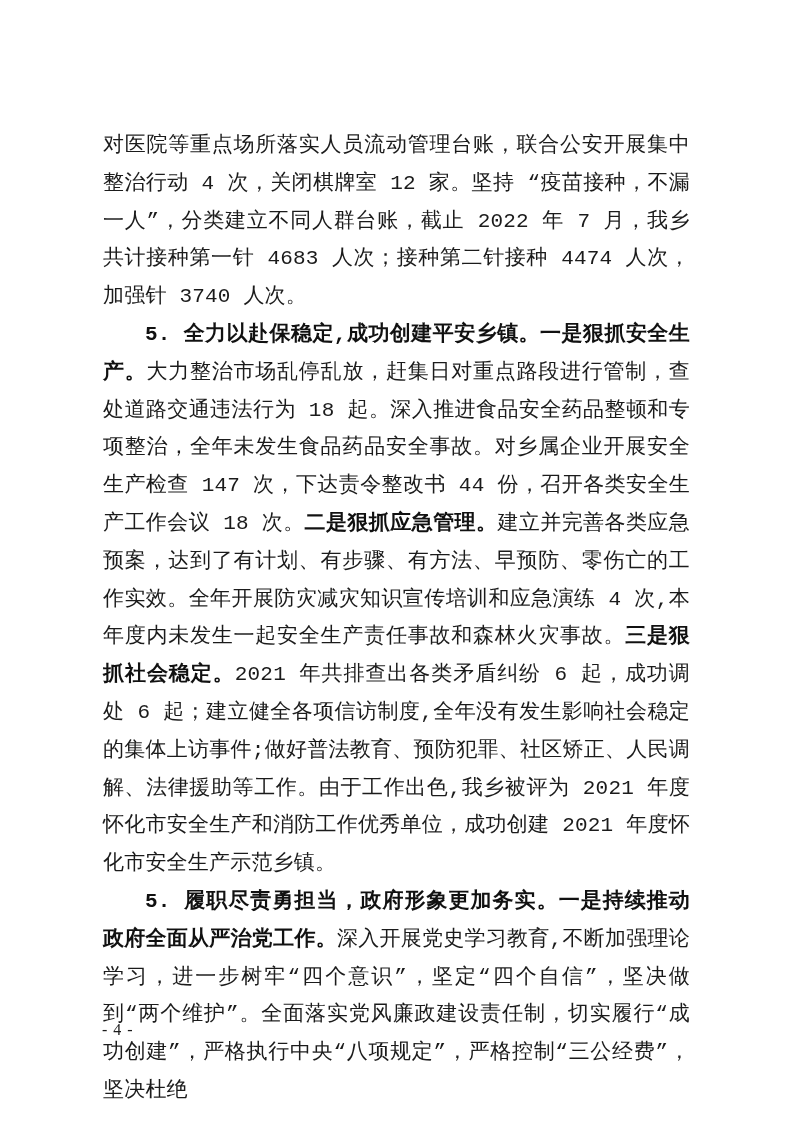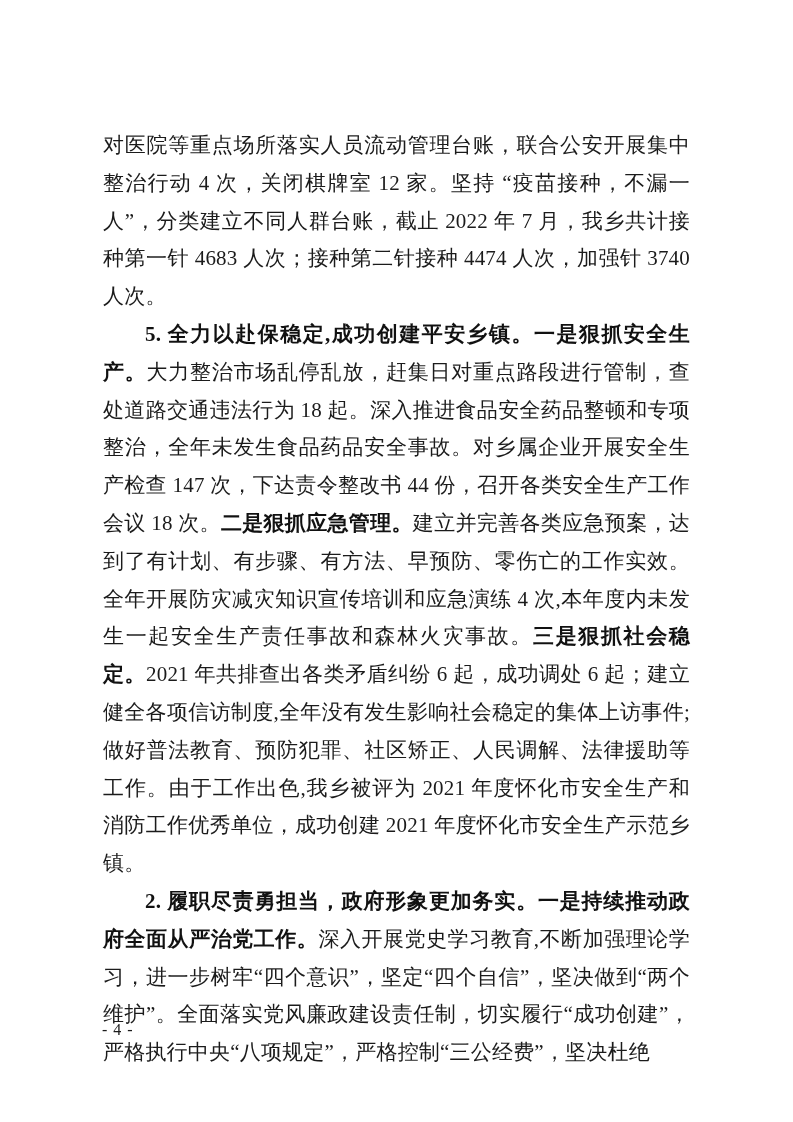--- a/index.html
+++ b/index.html
@@ -24,20 +24,21 @@
     font-size: 21px;
     line-height: 37.8px;
     text-align: justify;
     text-justify: inter-ideograph;
     letter-spacing: 0.2px;
   }
   .para {
     margin: 0;
     padding: 0;
     text-indent: 2em;
+    font-family: Liberation Mono, monospace;
   }
   .para.no-indent {
     text-indent: 0;
   }
   .run-bold {
     font-weight: bold;
     color: #111111;
   }
   .run-regular {
     font-weight: normal;
@@ -54,18 +55,18 @@
 </head>
 <body>
 
 <div class="page">
   <div class="text-block">
 
     <p class="para no-indent"><span class="run-regular">对医院等重点场所落实人员流动管理台账，联合公安开展集中整治行动 4 次，关闭棋牌室 12 家。坚持 “疫苗接种，不漏一人”，分类建立不同人群台账，截止 2022 年 7 月，我乡共计接种第一针 4683 人次；接种第二针接种 4474 人次，加强针 3740 人次。</span></p>
 
     <p class="para"><span class="run-bold">5. 全力以赴保稳定,成功创建平安乡镇。一是狠抓安全生产。</span><span class="run-regular">大力整治市场乱停乱放，赶集日对重点路段进行管制，查处道路交通违法行为 18 起。深入推进食品安全药品整顿和专项整治，全年未发生食品药品安全事故。对乡属企业开展安全生产检查 147 次，下达责令整改书 44 份，召开各类安全生产工作会议 18 次。</span><span class="run-bold">二是狠抓应急管理。</span><span class="run-regular">建立并完善各类应急预案，达到了有计划、有步骤、有方法、早预防、零伤亡的工作实效。全年开展防灾减灾知识宣传培训和应急演练 4 次,本年度内未发生一起安全生产责任事故和森林火灾事故。</span><span class="run-bold">三是狠抓社会稳定。</span><span class="run-regular">2021 年共排查出各类矛盾纠纷 6 起，成功调处 6 起；建立健全各项信访制度,全年没有发生影响社会稳定的集体上访事件;做好普法教育、预防犯罪、社区矫正、人民调解、法律援助等工作。由于工作出色,我乡被评为 2021 年度怀化市安全生产和消防工作优秀单位，成功创建 2021 年度怀化市安全生产示范乡镇。</span></p>
 
-    <p class="para"><span class="run-bold">2. 履职尽责勇担当，政府形象更加务实。一是持续推动政府全面从严治党工作。</span><span class="run-regular">深入开展党史学习教育,不断加强理论学习，进一步树牢“四个意识”，坚定“四个自信”，坚决做到“两个维护”。全面落实党风廉政建设责任制，切实履行“成功创建”，严格执行中央“八项规定”，严格控制“三公经费”，坚决杜绝</span></p>
+    <p class="para"><span class="run-bold">5. 履职尽责勇担当，政府形象更加务实。一是持续推动政府全面从严治党工作。</span><span class="run-regular">深入开展党史学习教育,不断加强理论学习，进一步树牢“四个意识”，坚定“四个自信”，坚决做到“两个维护”。全面落实党风廉政建设责任制，切实履行“成功创建”，严格执行中央“八项规定”，严格控制“三公经费”，坚决杜绝</span></p>
 
   </div>
 
   <div class="page-number">- 4 -</div>
 </div>
 
 </body></html>

